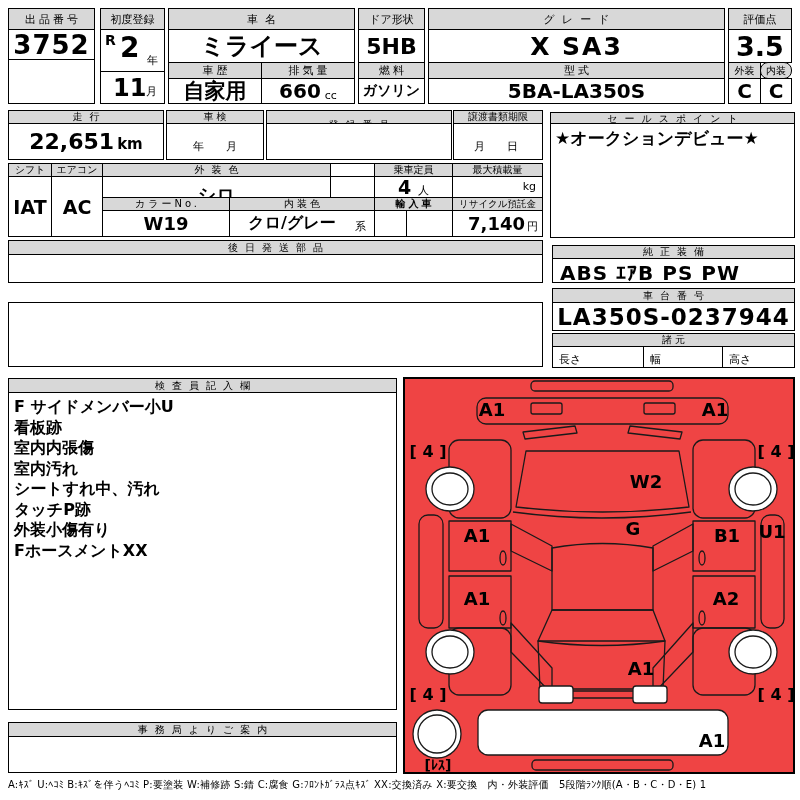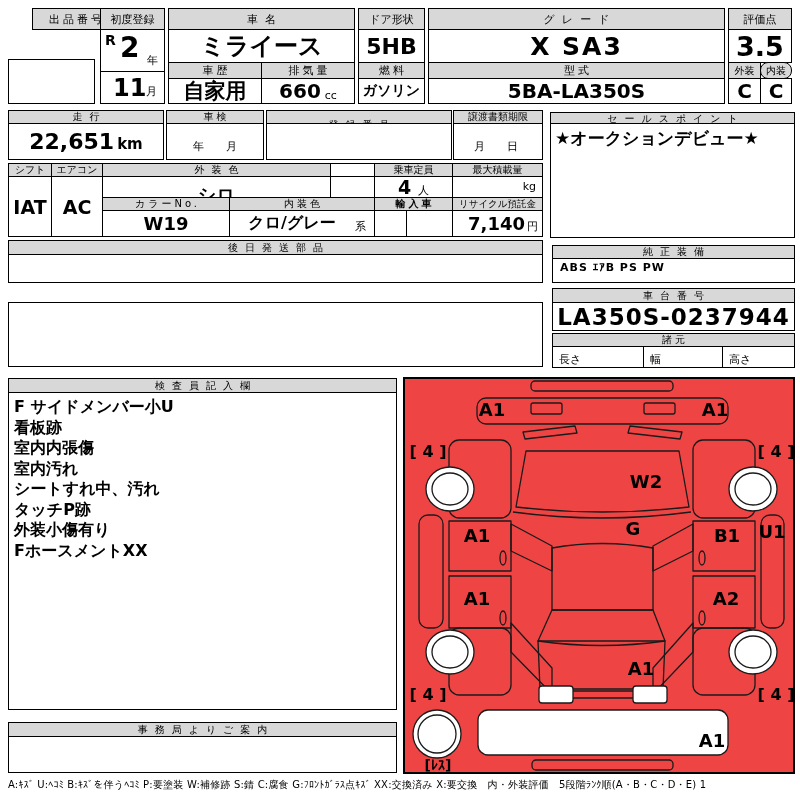--- a/index.html
+++ b/index.html
@@ -17,21 +17,22 @@
   .unit{font-weight:normal;}
   .notes{padding:4px 0 0 5px;font-size:16px;font-weight:bold;line-height:20.5px;white-space:nowrap;}
   .legend{font-size:10px;white-space:nowrap;letter-spacing:0.2px;}
   svg text{font-family:"DejaVu Sans","Liberation Sans",sans-serif;font-weight:bold;}
 </style>
 </head>
 <body>
 
 <div id="sheet">
 
-  <div class="abs hdr sp1" style="left:8px;top:8px;width:87px;height:22px;margin-left:24px;">出品番号</div>
+  <div class="abs hdr sp1" style="left:8px;top:8px;width:87px;height:22px;">出品番号</div>
+  <div class="abs cell val" style="left:8px;top:29px;width:87px;height:31px;font-size:26px;letter-spacing:1px;">3752</div>
   <div class="abs cell" style="left:8px;top:59px;width:87px;height:45px;"></div>
 
   <div class="abs hdr" style="left:100px;top:8px;width:65px;height:22px;">初度登録</div>
   <div class="abs cell" style="left:100px;top:29px;width:65px;height:43px;">
     <span class="abs" style="left:4px;top:2px;font-size:14px;font-weight:bold;">R</span>
     <span class="abs" style="left:19px;top:1px;font-size:28px;font-weight:bold;">2</span>
     <span class="abs" style="right:6px;bottom:3px;font-size:11px;">年</span>
   </div>
   <div class="abs cell" style="left:100px;top:71px;width:65px;height:33px;">
     <span class="abs" style="left:12px;top:2px;font-size:24px;font-weight:bold;">11</span>
@@ -119,21 +120,21 @@
   <div class="abs hdr f9" style="left:452px;top:197px;width:91px;height:14px;">リサイクル預託金</div>
   <div class="abs cell val" style="left:452px;top:210px;width:91px;height:27px;justify-content:flex-end;padding-right:4px;">
     <span style="font-size:18px;">7,140</span>
     <span class="unit" style="font-size:11px;margin-left:2px;margin-top:6px;">円</span>
   </div>
 
   <div class="abs hdr sp2 f10" style="left:8px;top:240px;width:535px;height:15px;">後日発送部品</div>
   <div class="abs cell" style="left:8px;top:254px;width:535px;height:29px;"></div>
   <div class="abs hdr sp2 f10" style="left:552px;top:245px;width:243px;height:14px;">純正装備</div>
   <div class="abs cell" style="left:552px;top:258px;width:243px;height:25px;">
-    <div style="padding:2px 0 0 7px;font-size:11px;font-weight:bold;letter-spacing:1px;white-space:nowrap;">ABS ｴｱB PS PW</div>
+    <div style="padding:2px 0 0 7px;font-size:20px;font-weight:bold;letter-spacing:1px;white-space:nowrap;">ABS ｴｱB PS PW</div>
   </div>
 
   <div class="abs cell" style="left:8px;top:302px;width:535px;height:65px;"></div>
   <div class="abs hdr sp2 f10" style="left:552px;top:288px;width:243px;height:15px;">車台番号</div>
   <div class="abs cell val" style="left:552px;top:302px;width:243px;height:29px;font-size:23px;letter-spacing:1px;">LA350S-0237944</div>
   <div class="abs hdr sp1 f10" style="left:552px;top:333px;width:243px;height:14px;">諸元</div>
   <div class="abs cell" style="left:552px;top:346px;width:92px;height:22px;">
     <span class="abs" style="left:6px;top:5px;font-size:11px;">長さ</span>
   </div>
   <div class="abs cell" style="left:643px;top:346px;width:80px;height:22px;">

